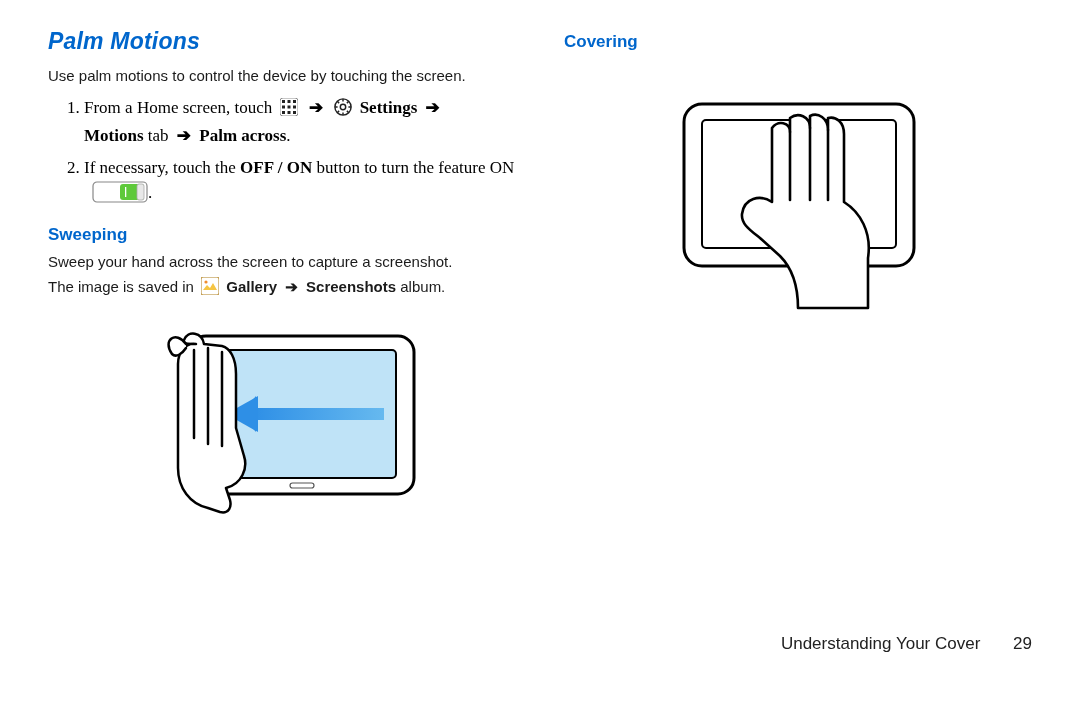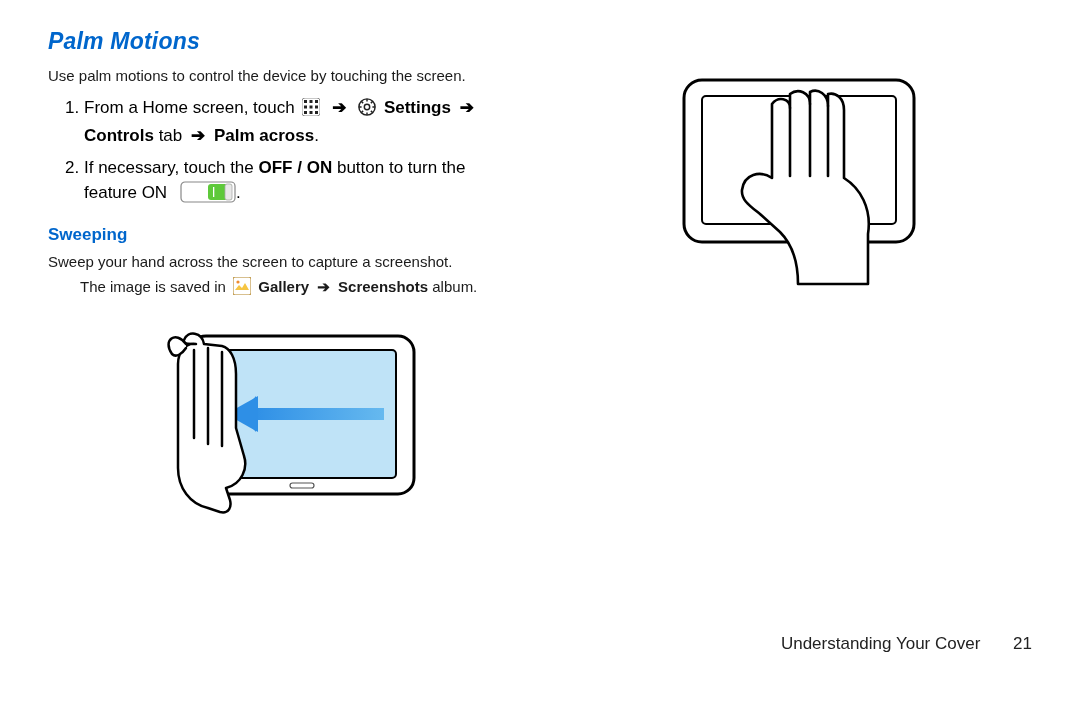--- a/index.html
+++ b/index.html
@@ -49,20 +49,21 @@
   }
   ol.steps {
     margin: 0;
     padding-left: 36px;
     font-size: 17px;
     line-height: 1.45;
   }
   ol.steps li {
     margin-bottom: 8px;
     font-weight: 400;
+    font-family: Liberation Serif, serif;
   }
   .bold { font-weight: 700; }
   .arrow {
     font-weight: 700;
     padding: 0 4px;
   }
   .inline-icon {
     display: inline-block;
     vertical-align: -3px;
     margin: 0 3px;
@@ -135,21 +136,21 @@
               <circle cx="10" cy="10" r="9" fill="none" stroke="#222" stroke-width="1.6"></circle>
               <g fill="none" stroke="#222" stroke-width="1.6">
                 <circle cx="10" cy="10" r="3"></circle>
                 <path d="M10 1 L10 4 M10 16 L10 19 M1 10 L4 10 M16 10 L19 10 M3.6 3.6 L5.7 5.7 M14.3 14.3 L16.4 16.4 M16.4 3.6 L14.3 5.7 M5.7 14.3 L3.6 16.4"></path>
               </g>
             </svg>
           </span>
           <span class="bold">Settings</span>
           <span class="arrow bold">➔</span>
           <br>
-          <span class="bold">Controls</span>
+          <span class="bold">Motions</span>
           <span>tab</span>
           <span class="arrow bold">➔</span>
           <span class="bold">Palm across</span><span>.</span>
         </li>
 
         <li>
           <span>If necessary, touch the</span>
           <span class="bold">OFF / ON</span>
           <span>button to turn the feature ON</span>
           <span class="toggle">
@@ -158,21 +159,21 @@
               <rect x="28" y="3" width="24" height="16" rx="3" fill="#5ec93a"></rect>
               <rect x="45" y="3" width="7" height="16" rx="2" fill="#e8e8e8" stroke="#aaa" stroke-width="0.8"></rect>
               <rect x="33" y="6" width="1.3" height="10" fill="#fff"></rect>
             </svg>
           </span>.
         </li>
       </ol>
 
       <div class="subheading">Sweeping</div>
       <p>Sweep your hand across the screen to capture a screenshot.</p>
-      <p style="margin-top:-6px;margin-left:32px;">
+      <p style="margin-top:-6px;">
         <span>The image is saved in</span>
         <span class="inline-icon">
           <svg class="icon-gallery" viewBox="0 0 18 18">
             <rect x="0" y="0" width="18" height="18" rx="2" fill="#fff" stroke="#b0801e" stroke-width="1"></rect>
             <path d="M2 13 L6 8 L9 11 L12 6 L16 13 Z" fill="#f6c542"></path>
             <circle cx="5" cy="5" r="1.6" fill="#f08c2e"></circle>
           </svg>
         </span>
         <span class="bold">Gallery</span>
         <span class="arrow bold">➔</span>
@@ -220,20 +221,21 @@
             <path d="M76 30 L76 126"></path>
             <path d="M90 34 L90 128"></path>
 
             <path d="M54 26 C44 12, 30 22, 40 36 C44 40, 50 36, 54 30"></path>
           </g>
         </svg>
       </div>
     </div>
 
     <div class="col">
+      <div class="subheading" style="margin-top:4px;">Covering</div>
 
       <div class="illustration" style="margin-top:30px;">
         <svg width="260" height="230" viewBox="0 0 260 230">
 
           <rect x="16" y="22" width="230" height="162" rx="18" fill="#fff" stroke="#000" stroke-width="3"></rect>
           <rect x="34" y="38" width="194" height="128" rx="4" fill="#fff" stroke="#000" stroke-width="2"></rect>
           <rect x="120" y="172" width="24" height="5" rx="2.5" fill="none" stroke="#555" stroke-width="1.2"></rect>
 
           <g fill="#fff" stroke="#000" stroke-width="2.6" stroke-linejoin="round" stroke-linecap="round">
 
@@ -259,15 +261,15 @@
             <path d="M160 48 L160 118"></path>
           </g>
         </svg>
       </div>
     </div>
 
   </div>
 
   <div class="footer">
     <span>Understanding Your Cover</span>
-    <span class="pagenum">21</span>
+    <span class="pagenum">29</span>
   </div>
 </div>
 
 </body></html>

